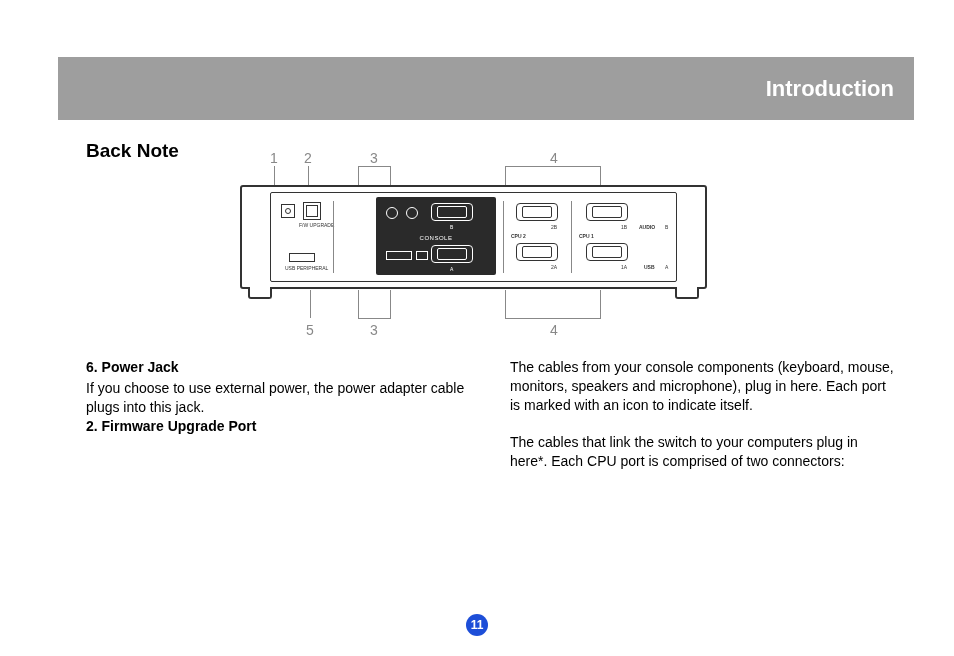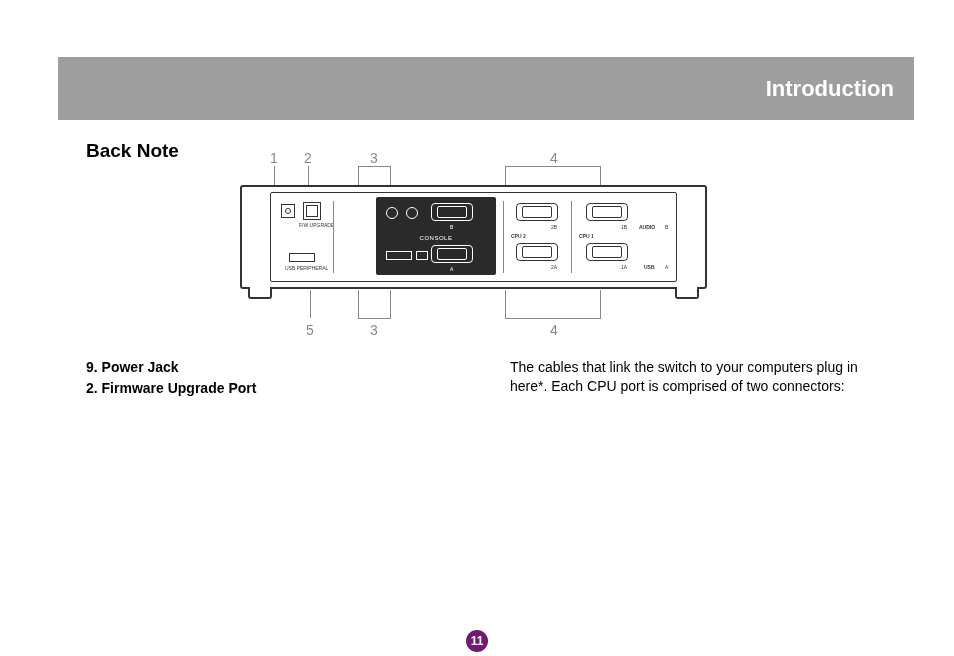--- a/index.html
+++ b/index.html
@@ -202,27 +202,27 @@
     margin-bottom: 2px;
   }
   .note {
     font-size: 10px;
     font-weight: bold;
     line-height: 1.3;
     margin: 14px 0;
   }
   .page-badge {
     position: absolute;
-    bottom: 4px;
+    bottom: 20px;
     left: 50%;
     transform: translateX(-50%);
     width: 22px;
     height: 22px;
     border-radius: 50%;
-    background: #701a75;
+    background: #1d4ed8;
     color: #fff;
     font-size: 12px;
     font-weight: bold;
     display: flex;
     align-items: center;
     justify-content: center;
   }
 </style>
 </head>
 <body>
@@ -317,23 +317,25 @@
   <div class="callout-line" style="top:140px; left:360px; width:1px; height:28px;"></div>
   <div class="callout-line" style="top:168px; left:265px; width:96px; height:1px;"></div>
 
   <span class="callout-num" style="top:172px; left:66px;">5</span>
   <span class="callout-num" style="top:172px; left:130px;">3</span>
   <span class="callout-num" style="top:172px; left:310px;">4</span>
 </div>
 
 <div class="columns">
   <div class="col">
-    <div class="item-head">9. Power Jack</div>
+    <div class="item-head">6. Power Jack</div>
+    <div>If you choose to use external power, the power adapter cable plugs into this jack.</div>
     <div class="item-head">2. Firmware Upgrade Port</div>
   </div>
   <div class="col">
+    <div style="margin-bottom:18px;">The cables from your console components (keyboard, mouse, monitors, speakers and microphone), plug in here. Each port is marked with an icon to indicate itself.</div>
     <div>The cables that link the switch to your computers plug in here*. Each CPU port is comprised of two connectors:</div>
   </div>
 </div>
 
 <div class="page-badge">
   <span>11</span>
 </div>
 
 </body></html>

